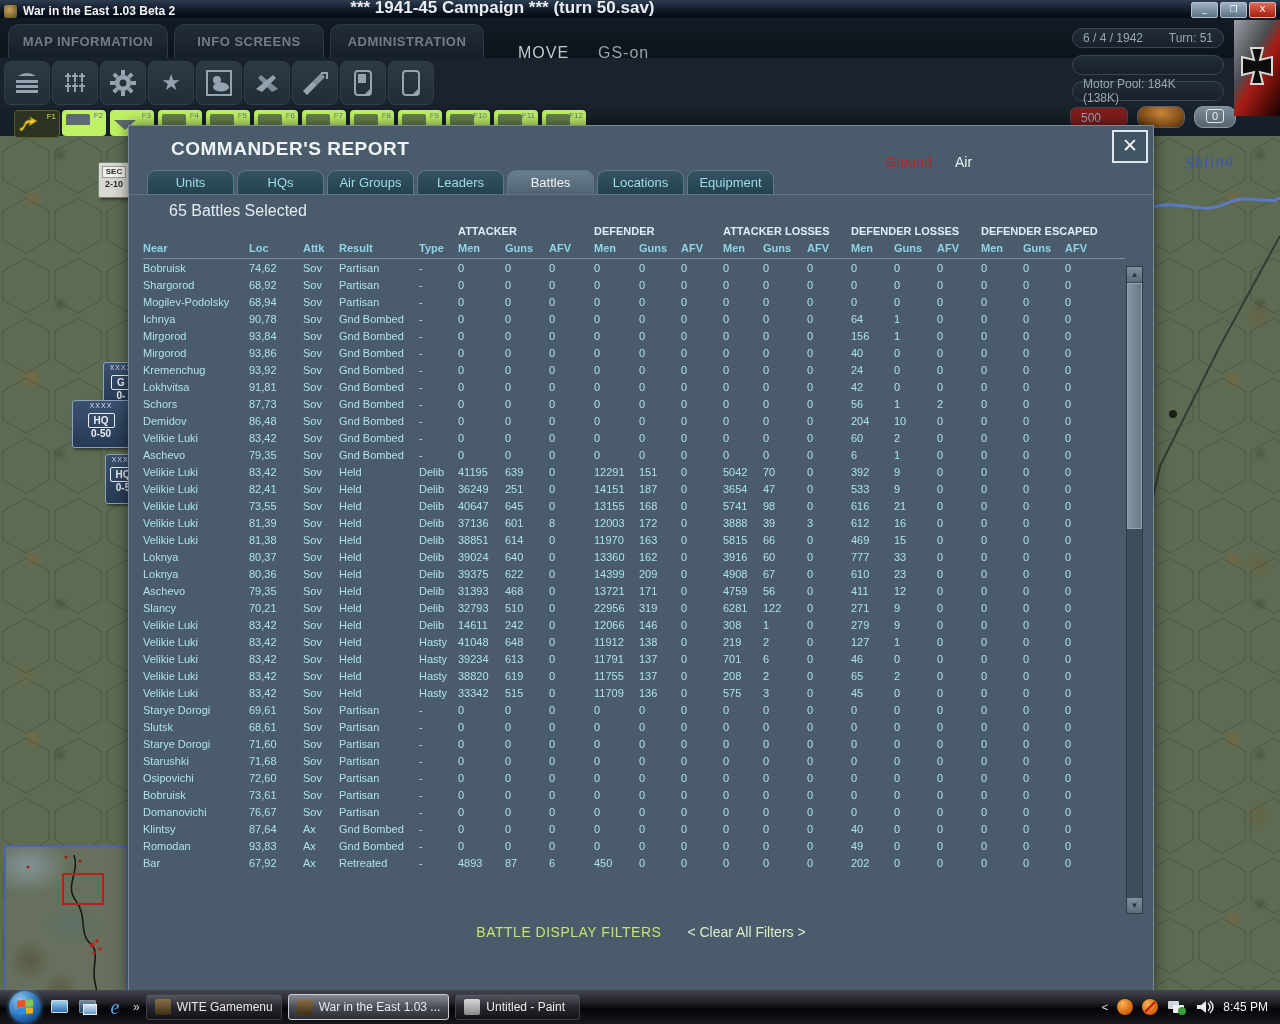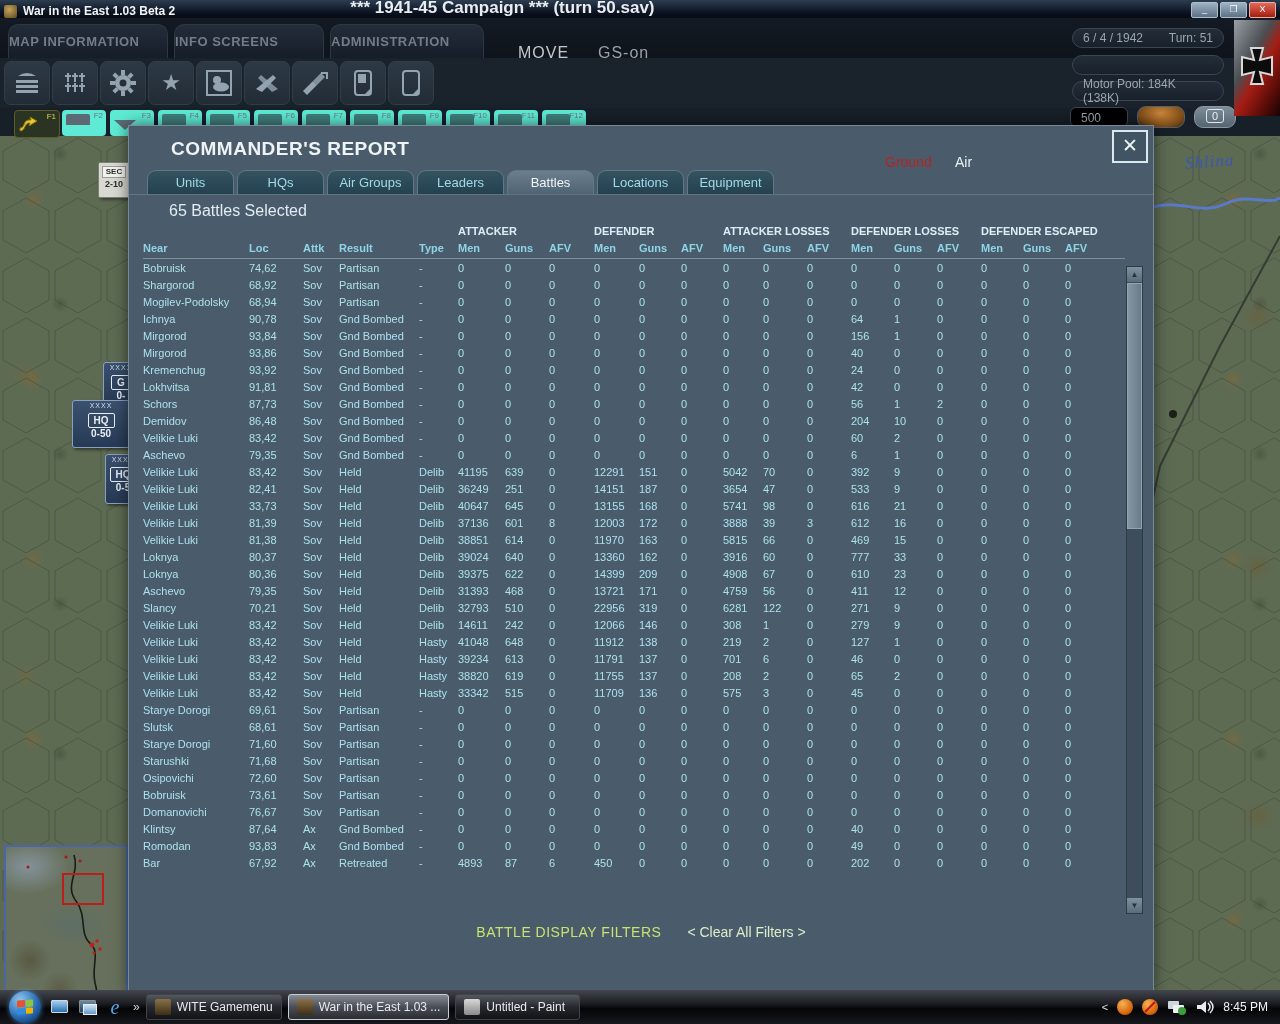--- a/index.html
+++ b/index.html
@@ -12,49 +12,49 @@
     background:linear-gradient(#2c3d50,#0b1220 70%,#060a12);display:flex;align-items:flex-end;}
   #titlebar .appicon{width:13px;height:13px;margin:0 6px 0 4px;background:radial-gradient(circle at 40% 35%,#c8a25a,#5a4a22);border-radius:2px;}
   #titlebar .t1{color:#f2f4f6;font-size:12px;font-weight:bold;}
   #titlebar .t2{color:#e9edf2;font-size:17px;font-weight:bold;margin-left:175px;}
   #winbtns{position:absolute;right:4px;top:2px;display:flex;gap:2px;}
   .wbtn{width:25px;height:14px;border:1px solid #aebecd;border-radius:2px;
     background:linear-gradient(#9fb2c4,#5d7286);color:#fff;font-size:9px;line-height:12px;text-align:center;}
   .wbtn.close{background:linear-gradient(#e06a5a,#a51d0e);border-color:#e8b0a5;}
 
   #menurow{position:absolute;left:0;top:18px;width:100%;height:40px;background:linear-gradient(#131a23,#0e141c);}
-  .menutab{position:absolute;top:6px;height:34px;line-height:34px;
+  .menutab{position:absolute;top:6px;height:34px;line-height:34px;text-align:center;
     background:linear-gradient(#232d39,#151d27);border:1px solid #2c3844;border-bottom:none;
     border-radius:10px 10px 0 0;color:#727d88;font-size:13px;font-weight:bold;letter-spacing:.5px;}
   #mt0{left:8px;width:158px;} #mt1{left:174px;width:148px;} #mt2{left:330px;width:152px;}
   .modelbl{position:absolute;top:26px;color:#c3c8cd;font-size:16px;letter-spacing:1px;}
   #movelbl{left:518px;} #gslbl{left:598px;color:#99a1aa;}
 
   #toolrow{position:absolute;left:0;top:58px;width:100%;height:50px;background:#1a222b;}
   .tbtn{position:absolute;top:3px;width:44px;height:42px;border-radius:7px;
     background:linear-gradient(#2d3945,#222c36);border:1px solid #313d49;
     display:flex;align-items:center;justify-content:center;color:#94a3b0;font-size:22px;}
   .tbtn svg{display:block;}
 
   #fkeyrow{position:absolute;left:0;top:108px;width:100%;height:28px;background:#171f28;}
-  .fkslot{position:absolute;top:2px;width:44px;height:26px;border-radius:4px;background:#5eead4;}
+  .fkslot{position:absolute;top:2px;width:44px;height:26px;border-radius:4px;background:#bef264;}
   .fkslot .fkl{position:absolute;right:3px;top:1px;font-size:8px;color:#6d7884;}
   .fkslot.active{background:#2b3322;border:1px solid #5a5d2a;}
   .fkslot.active .fkl{color:#d8d85a;}
   .fk-ic{position:absolute;left:4px;top:4px;width:24px;height:18px;}
   .fk-train{background:linear-gradient(#5d6974 60%,transparent 60%);border-radius:2px;}
   .fk-ship{width:0;height:0;border-left:11px solid transparent;border-right:11px solid transparent;border-top:10px solid #5d6974;margin-top:6px;}
   .fk-dim{background:#2a333d;border-radius:2px;opacity:.6;}
 
   
   .hudpill{position:absolute;right:56px;width:152px;height:20px;border:1px solid #3a4652;border-radius:10px;
     background:linear-gradient(#232d38,#18212b);color:#9aa5af;font-size:12px;display:flex;align-items:center;justify-content:space-between;padding:0 10px;box-sizing:border-box;}
   #pill-date{top:28px;} #pill-empty{top:55px;} #pill-motor{top:81px;justify-content:center;}
   #hudrow{position:absolute;right:44px;top:106px;display:flex;gap:9px;align-items:center;}
-  #box500{width:58px;height:20px;border:1px solid #3a4652;border-radius:6px;background:#000000;color:#9aa5af;font-size:12px;line-height:20px;padding-left:10px;box-sizing:border-box;}
+  #box500{width:58px;height:20px;border:1px solid #3a4652;border-radius:6px;background:#7f1d1d;color:#9aa5af;font-size:12px;line-height:20px;padding-left:10px;box-sizing:border-box;}
   #btn-orange{width:46px;height:20px;border-radius:9px;background:radial-gradient(ellipse at 50% 30%,#c8843a,#7a4a16 70%,#3a2408);border:1px solid #55606c;}
   #btn-zero{width:40px;height:20px;border-radius:9px;background:linear-gradient(#7c8d99,#55646f);border:1px solid #8a98a4;color:#e8eef2;font-size:11px;text-align:center;line-height:18px;}
   #btn-zero span{border:1px solid #dfe6ea;border-radius:3px;padding:0 5px;}
   #ironcross{position:absolute;right:0;top:20px;width:46px;height:96px;
     background:linear-gradient(120deg,#9aa0a6 0%,#4a4e52 38%,#a51d14 55%,#5a0c08 80%,#140404 100%);}
   #ironcross svg{position:absolute;left:3px;top:26px;}
   #pencil{position:absolute;right:230px;top:64px;width:34px;height:34px;}
   #pencil .shaft{position:absolute;left:4px;top:14px;width:30px;height:5px;background:linear-gradient(#aab4bc,#6d7880);transform:rotate(-38deg);border-radius:1px;}
 
   
@@ -740,21 +740,21 @@
             <td>0</td>
             <td>533</td>
             <td>9</td>
             <td>0</td>
             <td>0</td>
             <td>0</td>
             <td>0</td>
           </tr>
           <tr class="data">
             <td>Velikie Luki</td>
-            <td>33,73</td>
+            <td>73,55</td>
             <td>Sov</td>
             <td>Held</td>
             <td>Delib</td>
             <td>40647</td>
             <td>645</td>
             <td>0</td>
             <td>13155</td>
             <td>168</td>
             <td>0</td>
             <td>5741</td>

